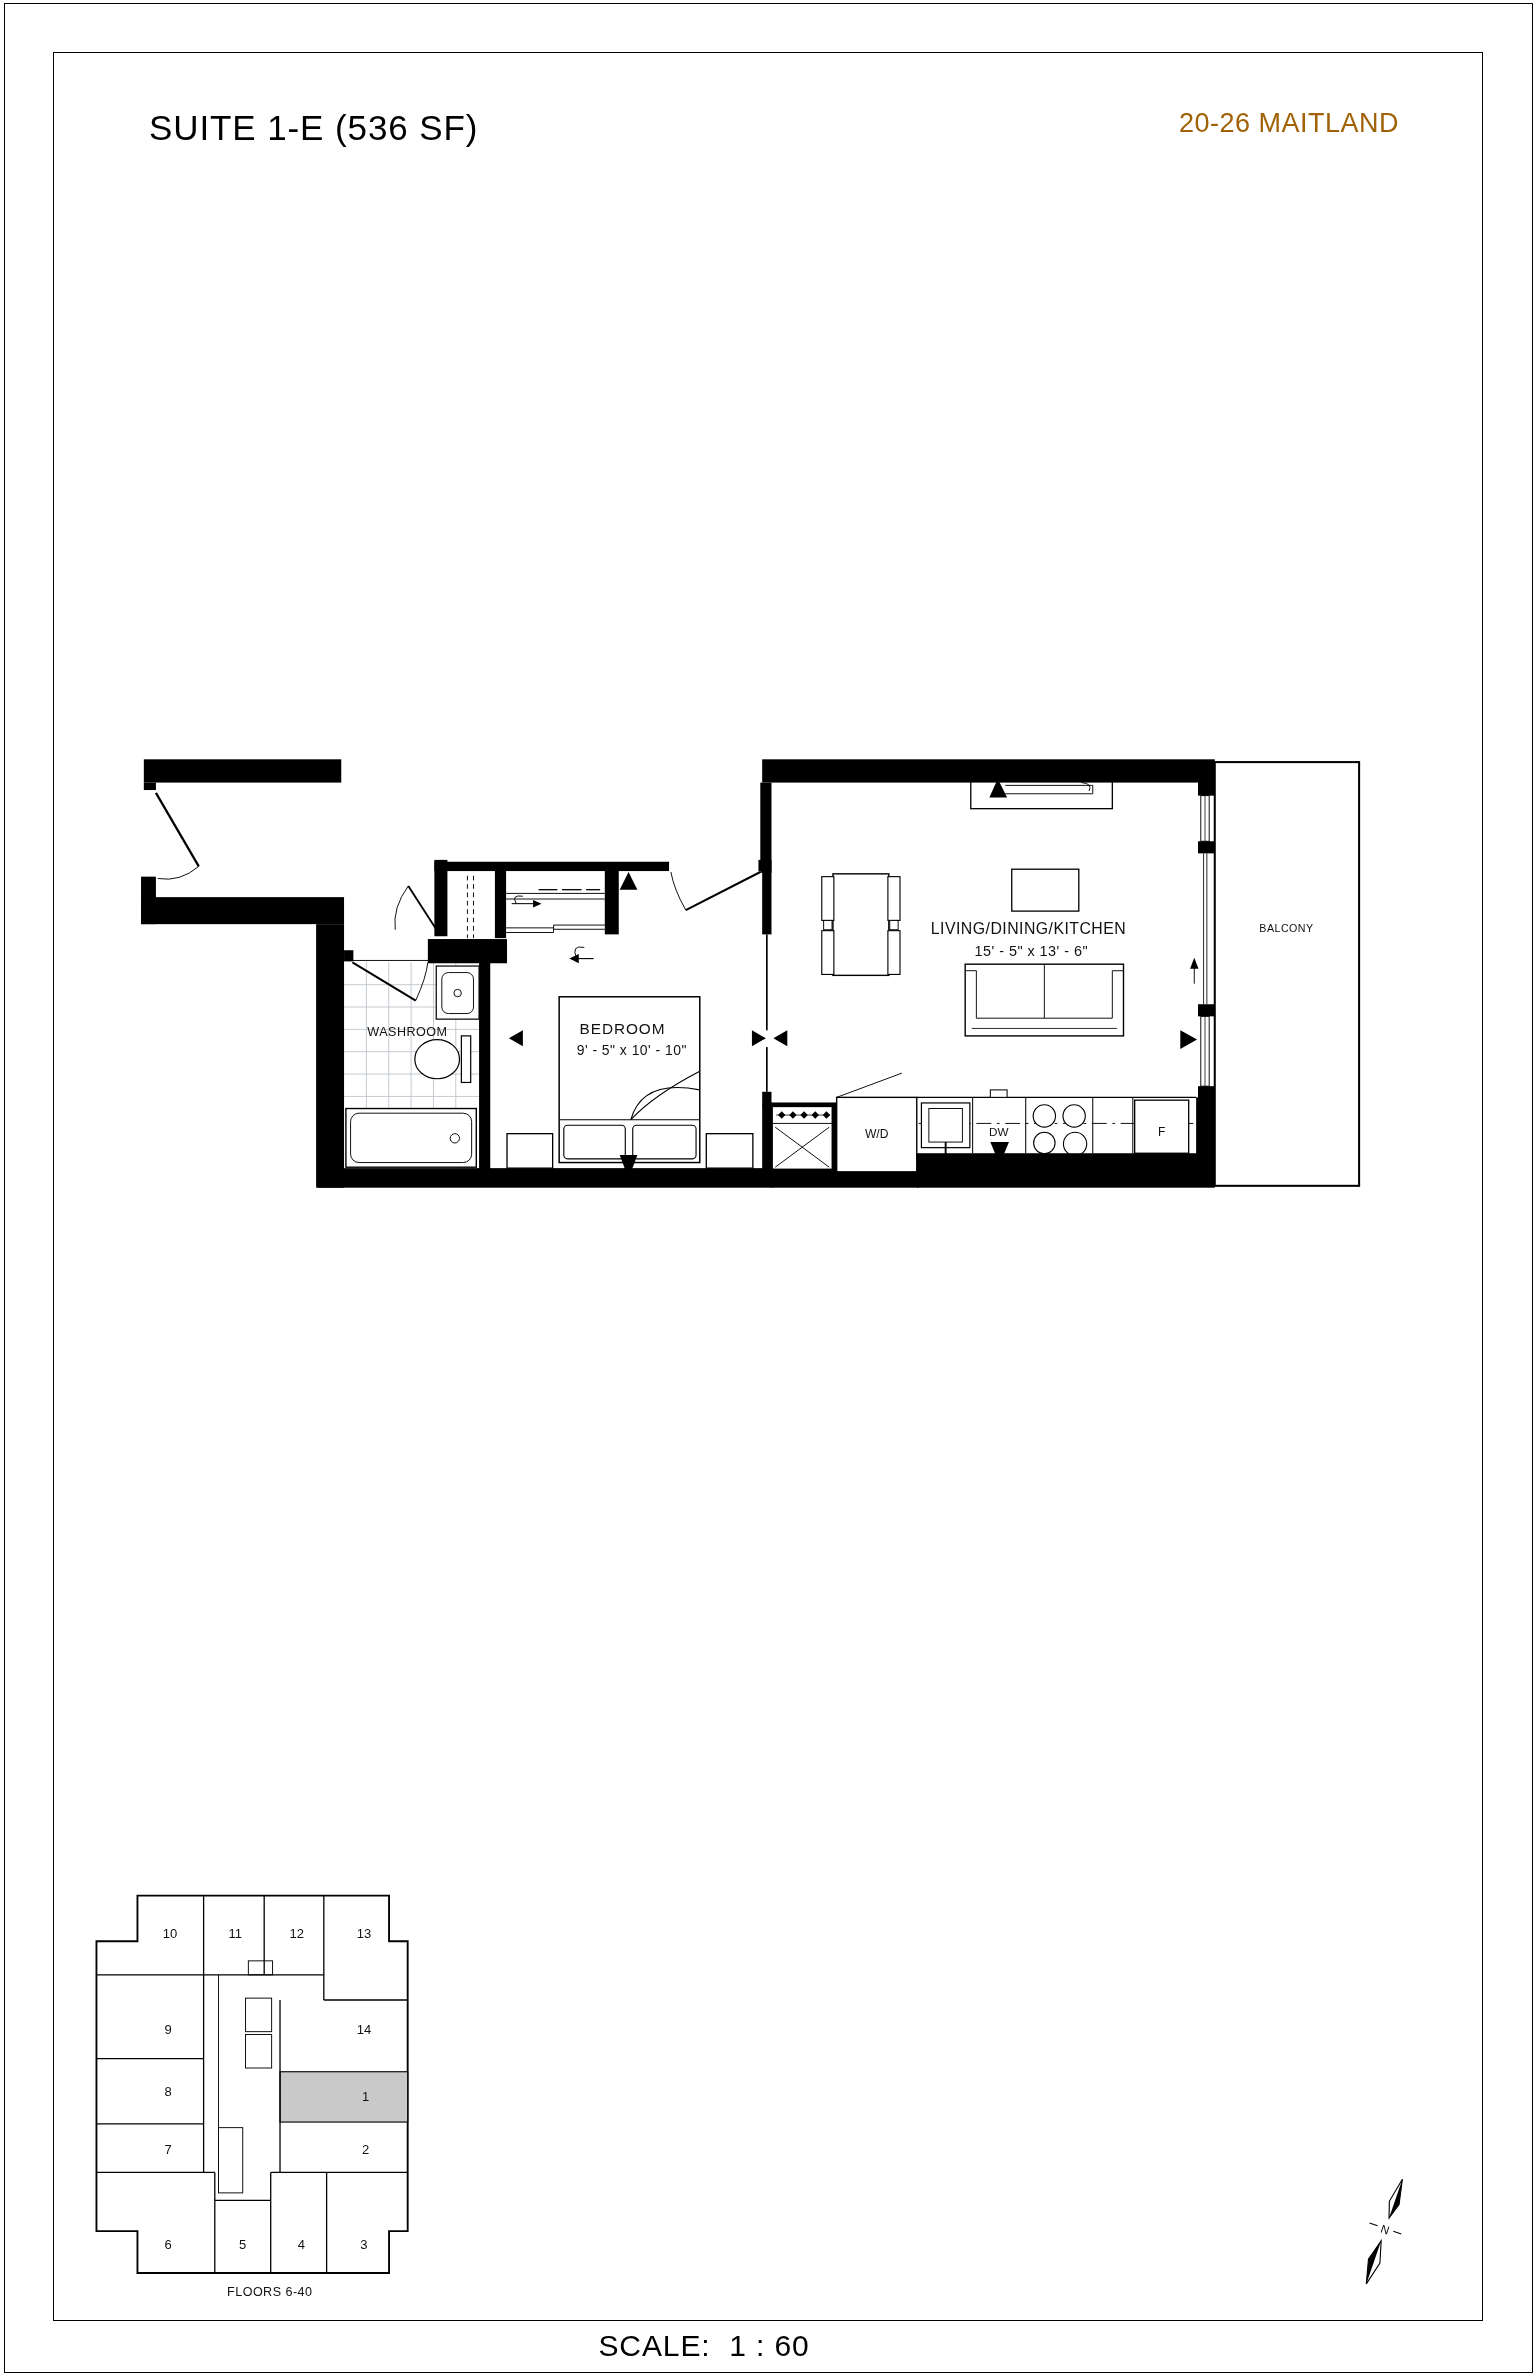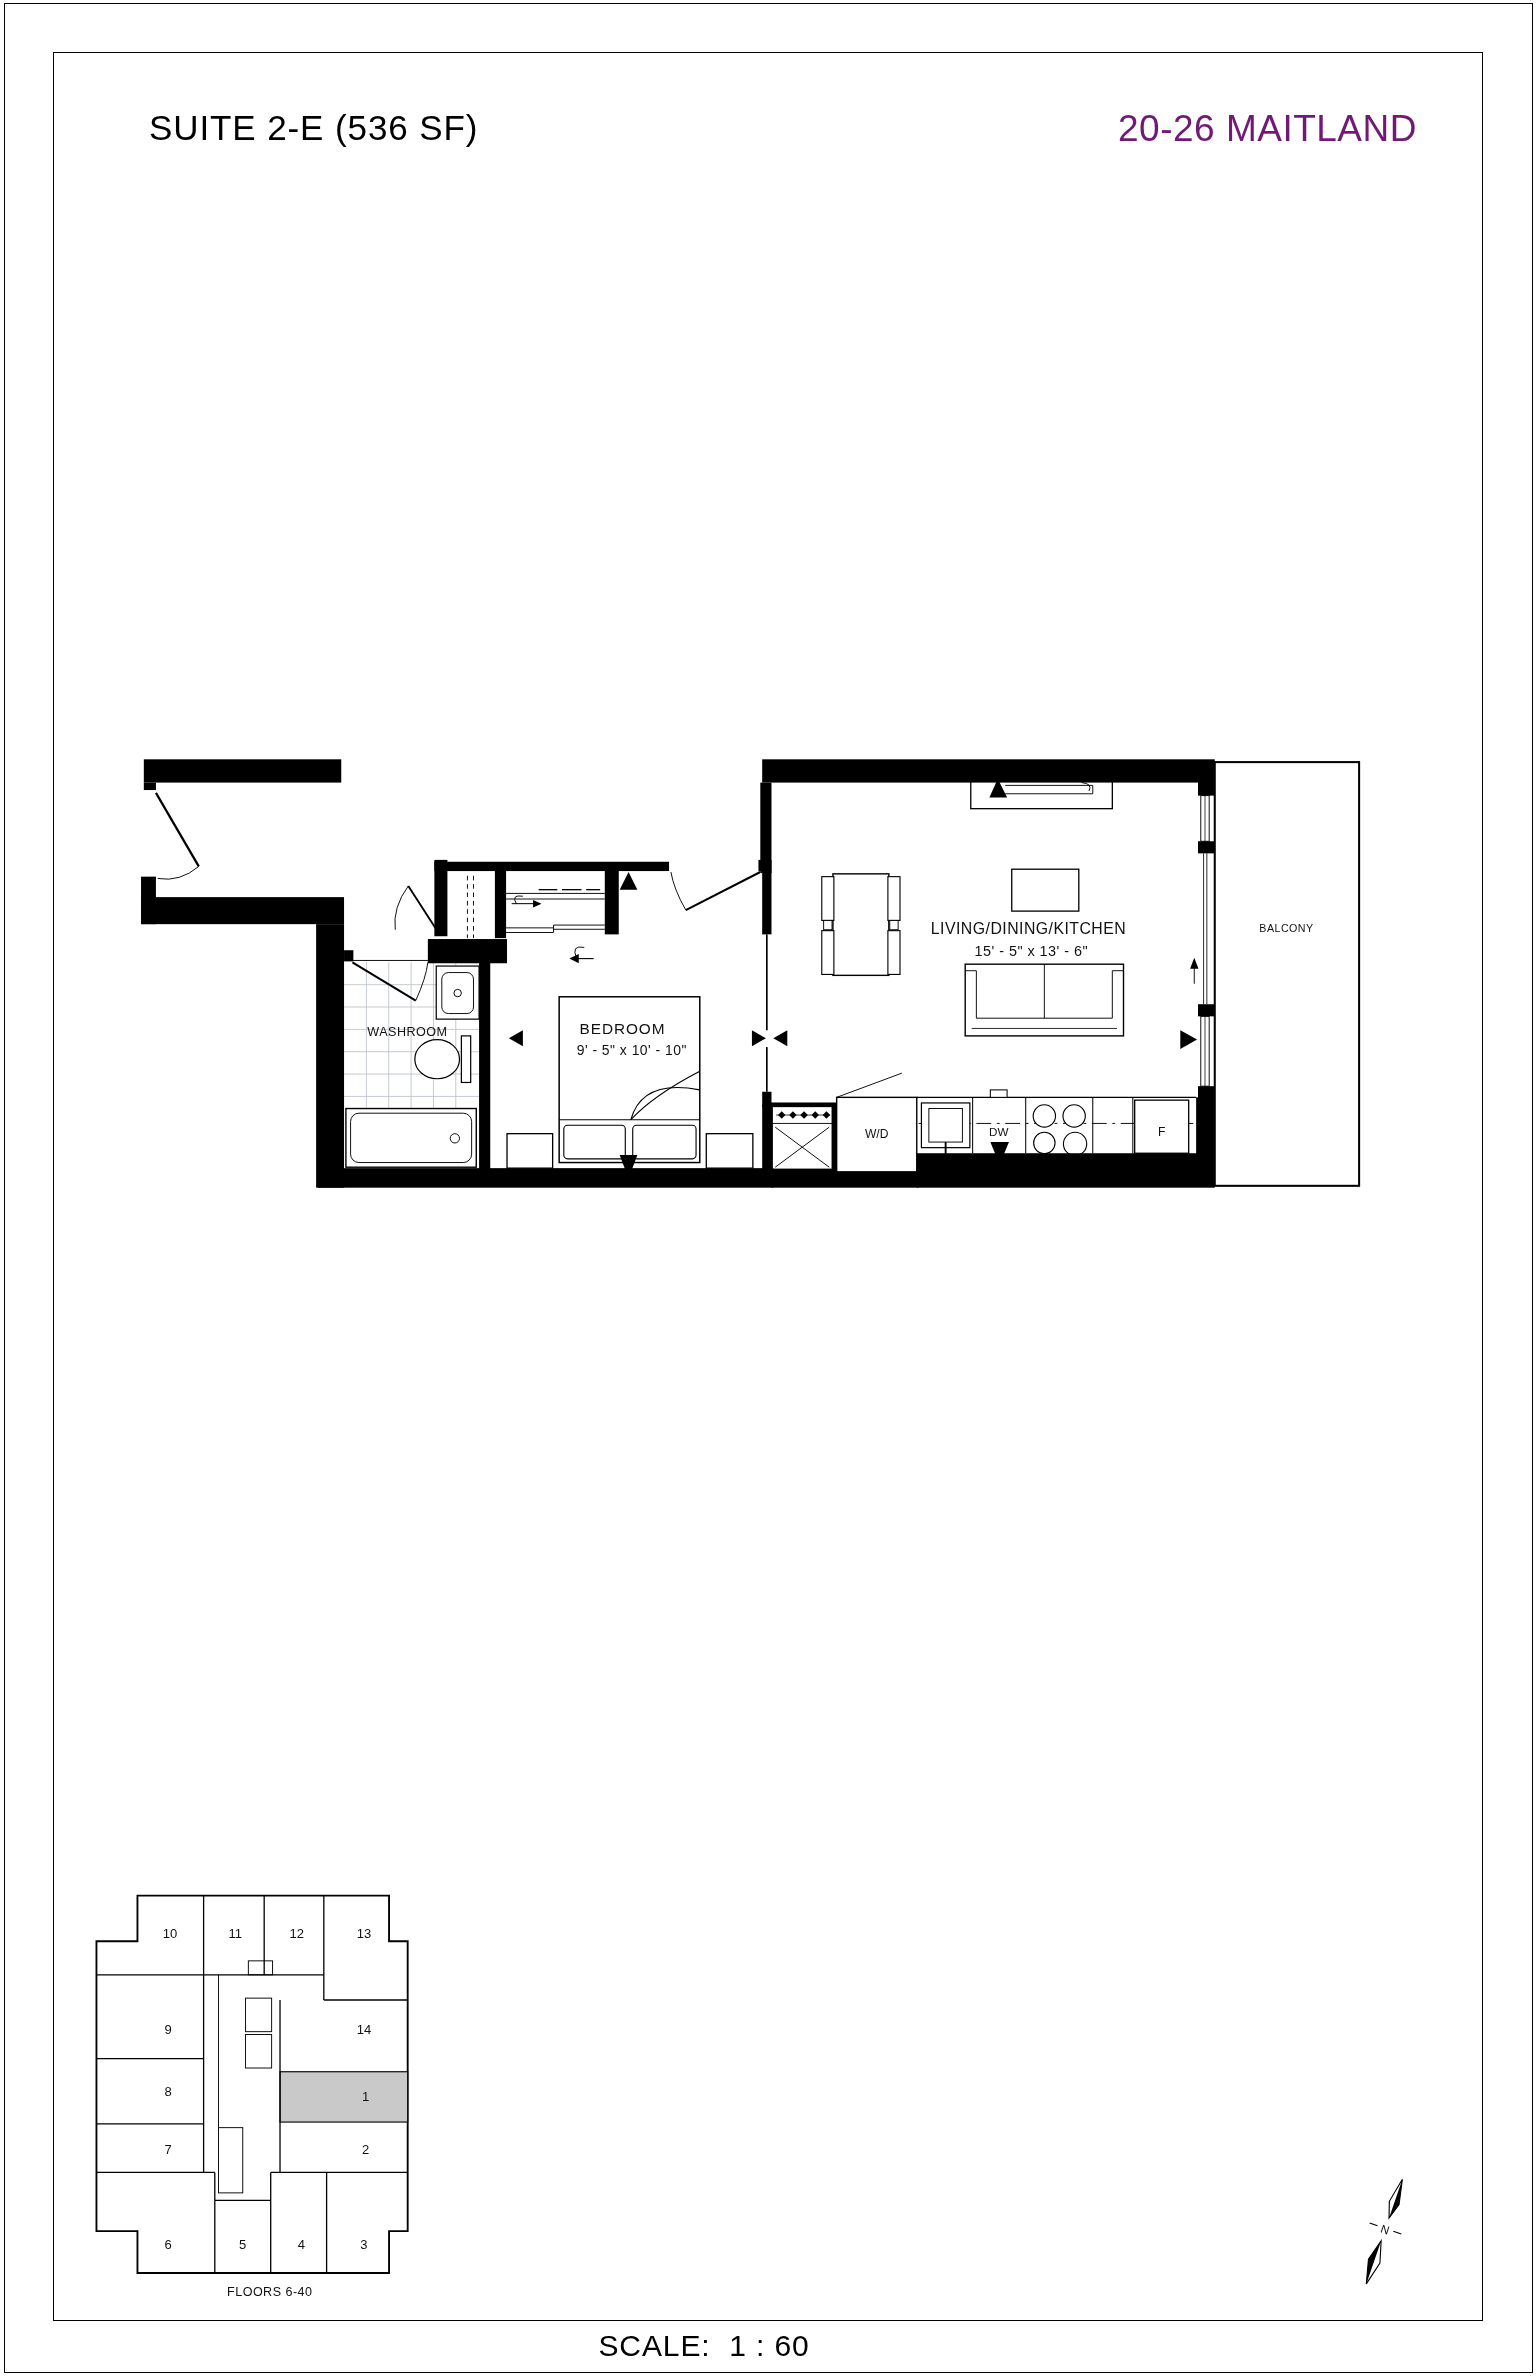--- a/index.html
+++ b/index.html
@@ -14,41 +14,41 @@
   }
   .inner-frame{
     position:absolute;left:53px;top:52px;width:1430px;height:2269px;
     border:1.9px solid #000;box-sizing:border-box;background:#fff;
   }
   .suite-title{
     position:absolute;left:149px;top:108px;font-size:35px;letter-spacing:0.9px;
     white-space:nowrap;color:#000;
   }
   .building-name{
-    position:absolute;right:121px;top:108px;font-size:37px;letter-spacing:0.5px;
-    white-space:nowrap;color:#701a75;
+    position:absolute;right:139px;top:108px;font-size:27px;letter-spacing:0.5px;
+    white-space:nowrap;color:#a16207;
   }
   .scale-bar{
     position:absolute;left:704px;top:2329px;transform:translateX(-50%);
     font-size:30px;letter-spacing:0.9px;white-space:nowrap;color:#000;
   }
   .scale-bar .scale-value{margin-left:18.6px;}
   svg{position:absolute;}
   svg text{font-family:"Liberation Sans", sans-serif;fill:#111;}
   .wall{fill:#000;stroke:none;}
   .thin{stroke:#000;fill:none;}
   .fixture{fill:#fff;stroke:#000;}
 </style>
 </head>
 <body>
 
 <div class="outer-frame"></div>
 <div class="inner-frame"></div>
 
-<div class="suite-title">SUITE 2-E (536 SF)</div>
+<div class="suite-title">SUITE 1-E (536 SF)</div>
 <div class="building-name">20-26 MAITLAND</div>
 
 <svg style="left:131px;top:750px;" width="1240" height="447" viewBox="140 805 1330 480">
 
   <g stroke="#b9c1c8" stroke-width="0.9">
     <line x1="392" y1="1033" x2="392" y2="1190"></line>
       <line x1="416" y1="1033" x2="416" y2="1190"></line>
     <line x1="440" y1="1033" x2="440" y2="1190"></line>
       <line x1="464" y1="1033" x2="464" y2="1190"></line>
     <line x1="488" y1="1033" x2="488" y2="1190"></line>

